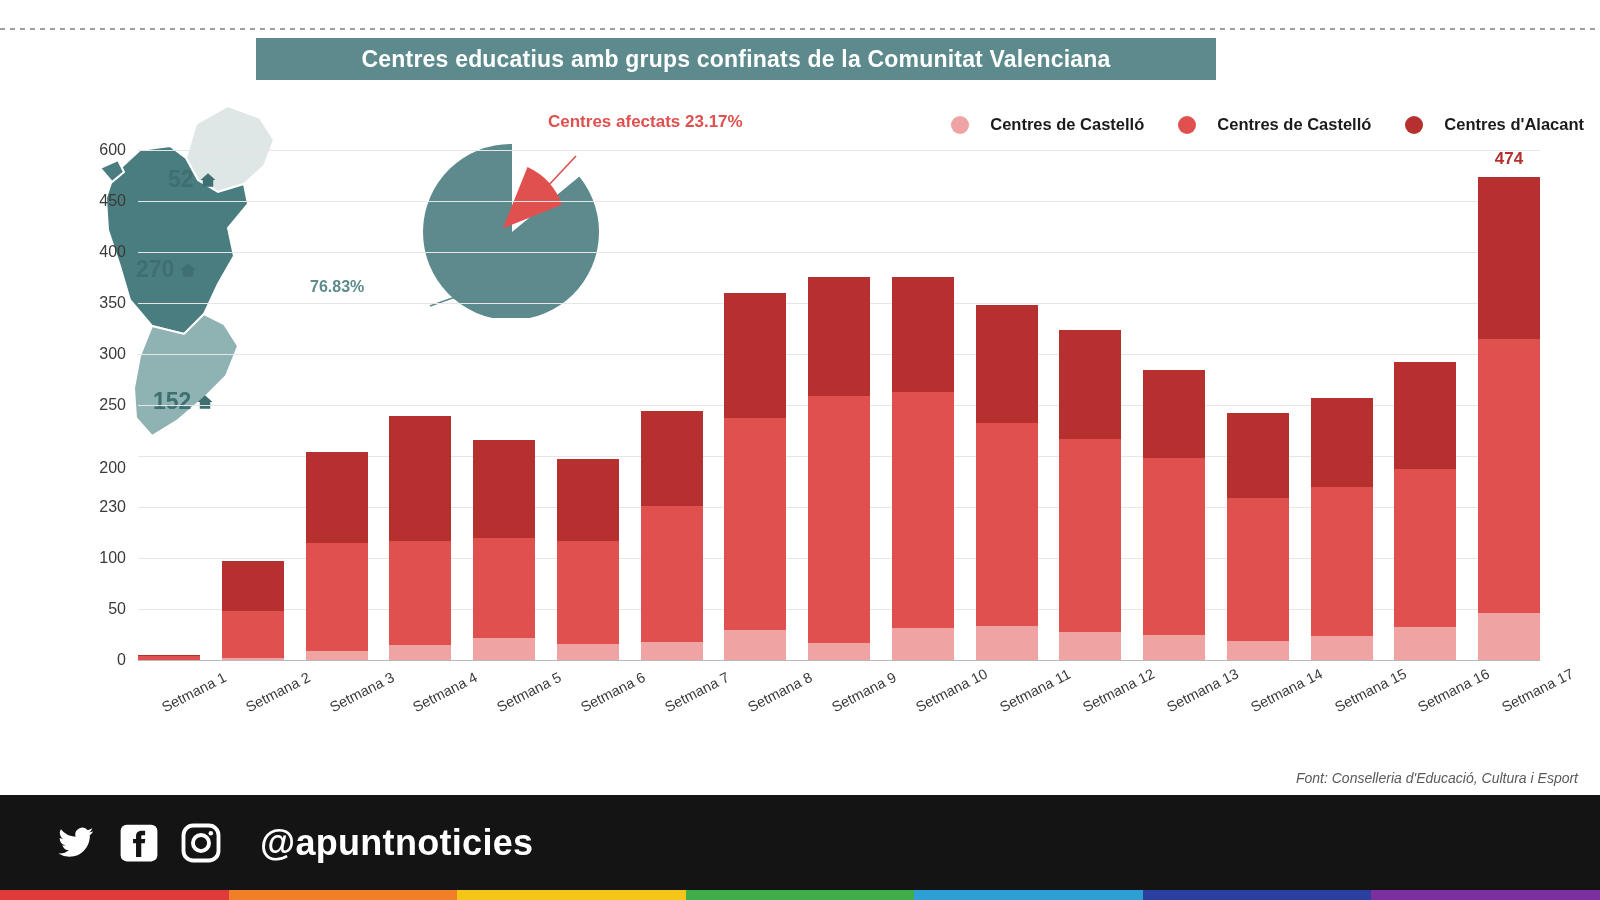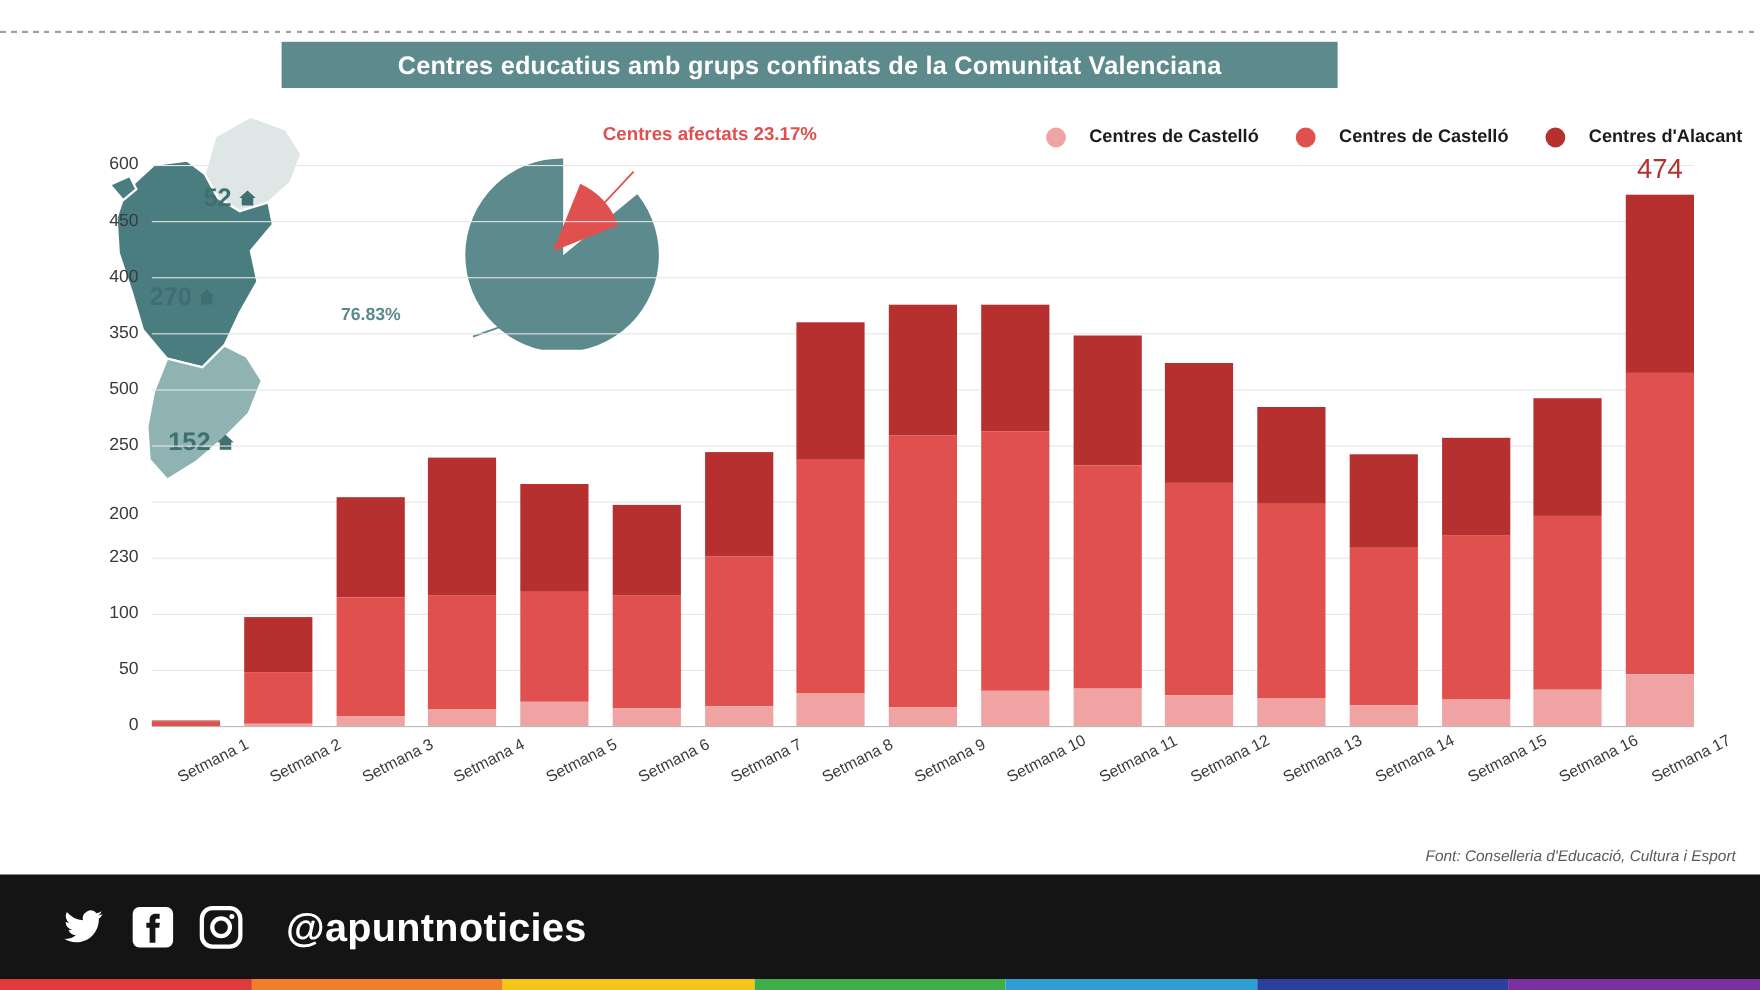--- a/index.html
+++ b/index.html
@@ -29,21 +29,21 @@
   }
   .legend-item{display:flex;align-items:center;gap:21px;}
   .legend-dot{width:18px;height:18px;border-radius:50%;display:block;}
   .legend-label{font-size:16.5px;font-weight:bold;color:#1b1b1b;white-space:nowrap;}
   
   .map-wrap{position:absolute;left:78px;top:88px;width:230px;height:380px;}
   .map-label{
     position:absolute;display:flex;align-items:center;gap:5px;
     font-size:23px;font-weight:bold;color:#3f6f71;
   }
-  .map-label.cs{left:107px;top:78px;}
+  .map-label.cs{left:90px;top:78px;}
   .map-label.vl{left:58px;top:168px;}
   .map-label.al{left:75px;top:300px;}
   .house{width:18px;height:18px;display:inline-block;}
   
   .donut-wrap{position:absolute;left:400px;top:128px;width:220px;height:190px;}
   .pie-callout{
     position:absolute;left:548px;top:112px;font-size:17px;font-weight:bold;color:#e0504f;white-space:nowrap;
   }
   .pie-lowlabel{
     position:absolute;left:310px;top:278px;font-size:16px;font-weight:bold;color:#5d8a8c;white-space:nowrap;
@@ -62,21 +62,21 @@
   .bars{
     position:absolute;left:58px;top:0;right:0;height:510px;
     display:flex;align-items:flex-end;justify-content:space-between;
   }
   .bar-col{
     position:relative;width:62px;height:510px;display:flex;flex-direction:column;justify-content:flex-end;
   }
   .seg{width:100%;display:block;}
   .bar-total{
     position:absolute;left:50%;transform:translateX(-50%);
-    font-size:25px;font-weight:normal;color:#b5302f;white-space:nowrap;
+    font-size:17px;font-weight:bold;color:#b5302f;white-space:nowrap;
   }
   .x-axis-line{position:absolute;left:58px;right:0;top:510px;height:1px;background:#b9b9b9;}
   .x-labels{
     position:absolute;left:58px;top:516px;right:0;height:90px;
     display:flex;justify-content:space-between;
   }
   .x-label{
     width:62px;font-size:14.5px;color:#3a3a3a;white-space:nowrap;
     transform:rotate(-27deg);transform-origin:right top;text-align:right;
     margin-top:14px;
@@ -175,21 +175,21 @@
 <div class="pie-lowlabel">76.83%</div>
 
 <div class="plot">
   <div class="y-axis">
       <div class="y-tick" style="top: 510px;">0</div>
       <div class="y-tick" style="top: 459px;">50</div>
       <div class="y-tick" style="top: 408px;">100</div>
       <div class="y-tick" style="top: 357px;">230</div>
       <div class="y-tick" style="top: 318px;">200</div>
       <div class="y-tick" style="top: 255px;">250</div>
-      <div class="y-tick" style="top: 204px;">500</div>
+      <div class="y-tick" style="top: 204px;">300</div>
       <div class="y-tick" style="top: 153px;">350</div>
       <div class="y-tick" style="top: 102px;">400</div>
       <div class="y-tick" style="top: 51px;">450</div>
       <div class="y-tick" style="top: 0px;">600</div>
     </div>
   <div class="grid">
       <div class="grid-line" style="top: 510px;"></div>
       <div class="grid-line" style="top: 459px;"></div>
       <div class="grid-line" style="top: 408px;"></div>
       <div class="grid-line" style="top: 357px;"></div>

